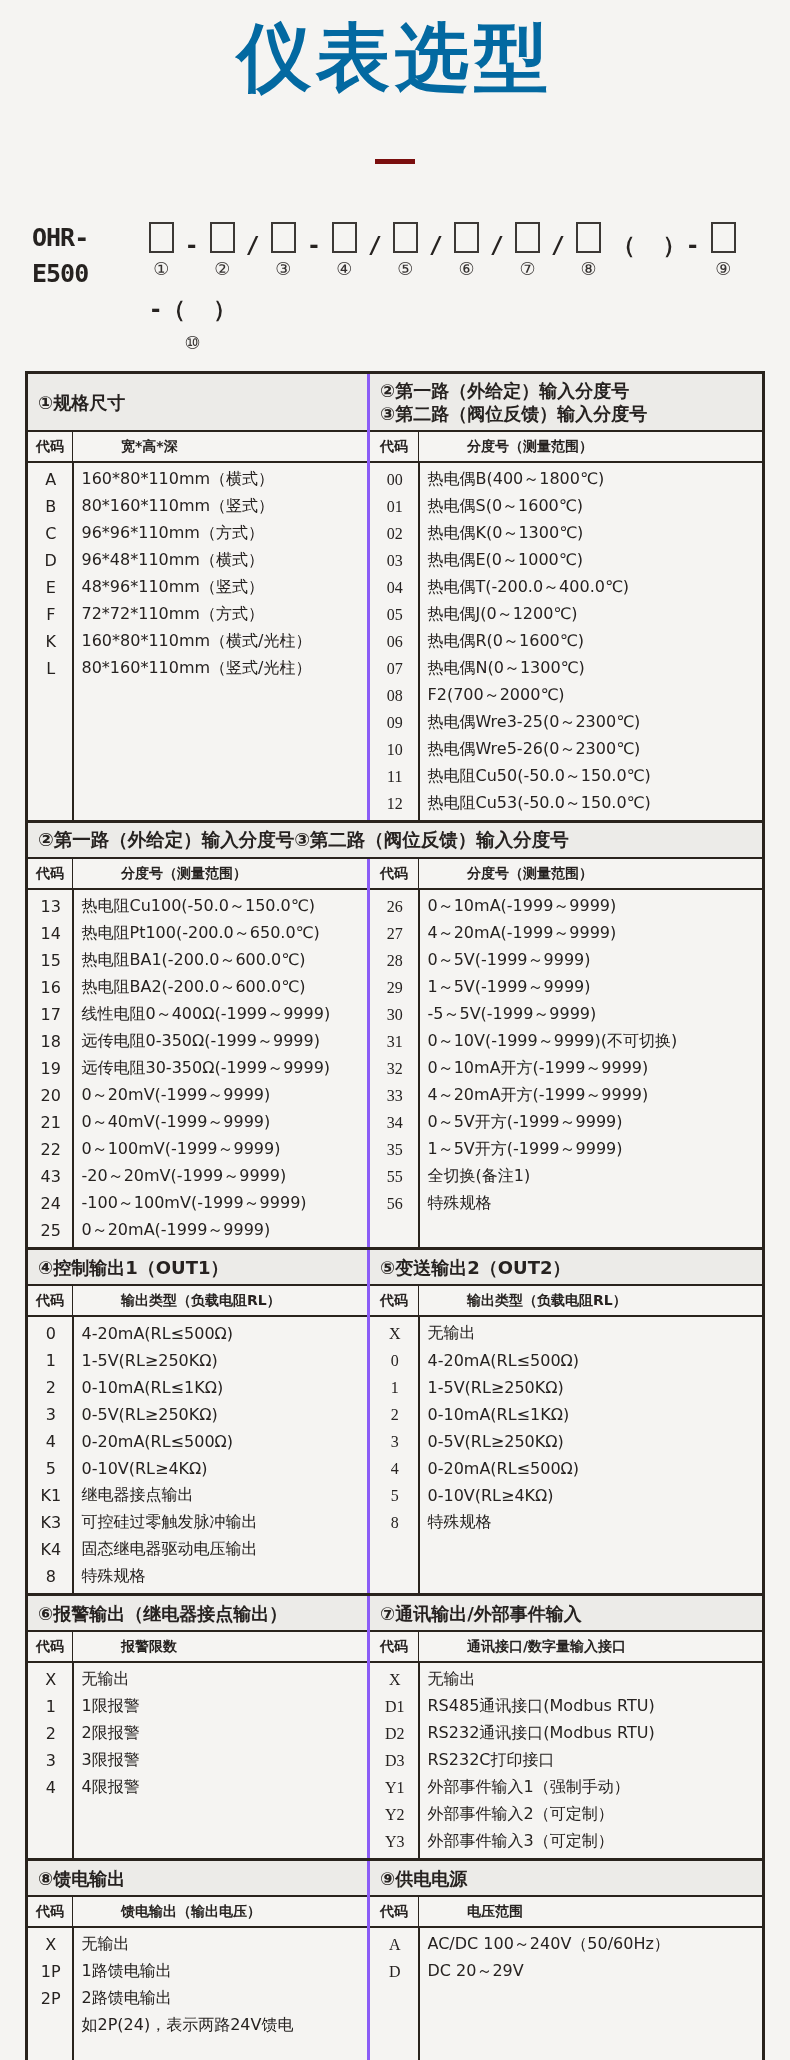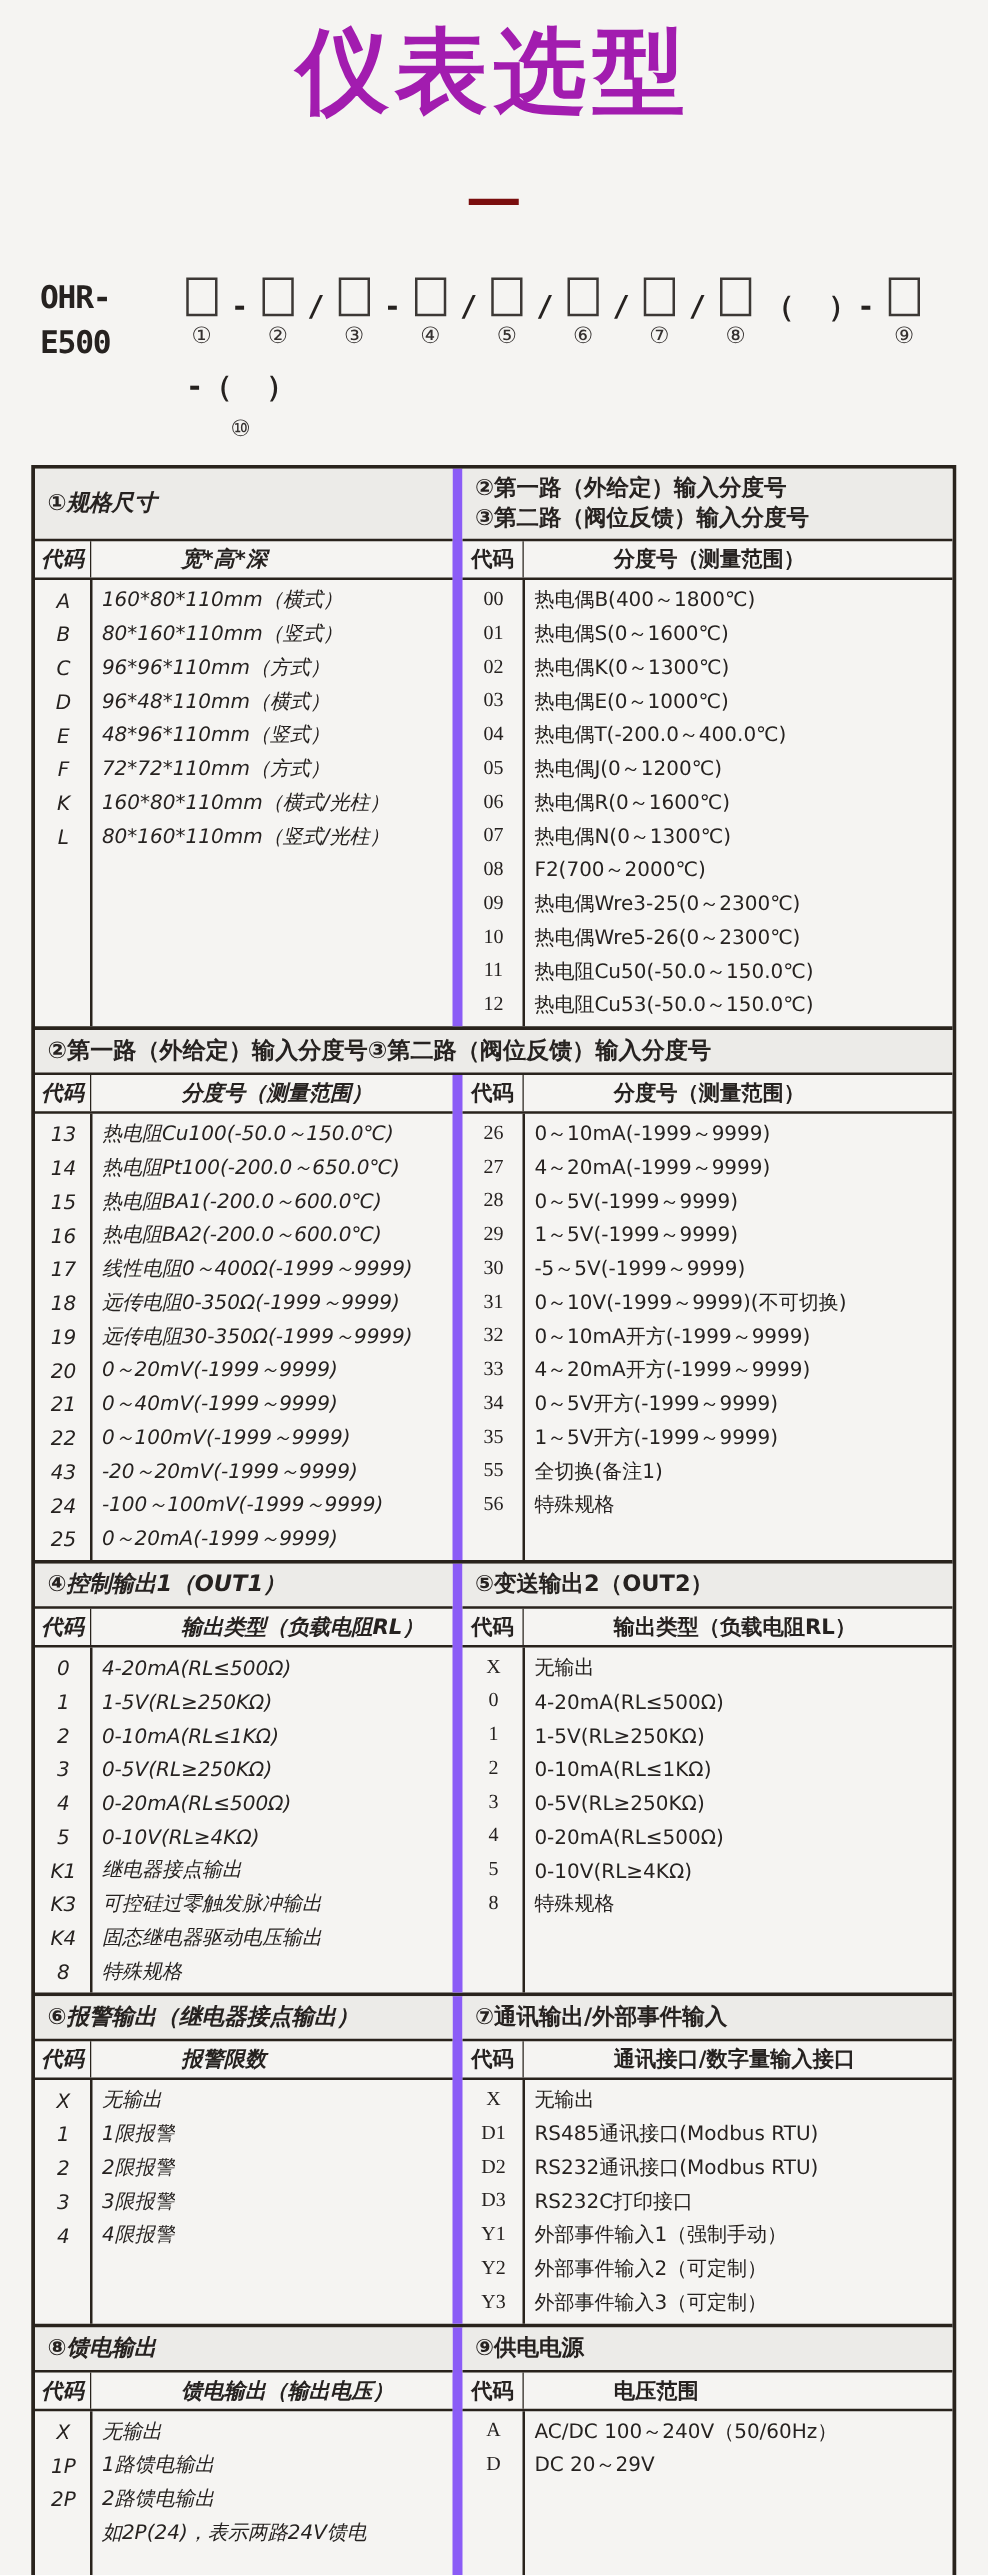--- a/index.html
+++ b/index.html
@@ -6,21 +6,21 @@
   body {
     width:790px; background:#f5f4f2;
     font-family:"DejaVu Sans", sans-serif;
     color:#262220;
   }
   .page { width:790px; height:2060px; overflow:hidden; position:relative; }
 
   
   .title {
     text-align:center; font-size:74px; line-height:1.12; font-weight:900;
-    letter-spacing:5px; padding-top:16px; color:#a21caf;
+    letter-spacing:5px; padding-top:16px; color:#0369a1;
   }
   .dash { width:40px; height:5px; margin:60px auto 0; }
 
   
   .model { display:flex; align-items:flex-start; margin:56px 0 0 32px; }
   .model-prefix {
     font-family:"DejaVu Sans Mono", monospace; font-weight:bold;
     font-size:25px; line-height:36px; letter-spacing:-1px; margin-right:9px;
   }
   .mitem { display:inline-flex; flex-direction:column; align-items:center; margin:0 3px; }
@@ -30,35 +30,35 @@
     white-space:pre;
   }
   .t-box .mval { width:25px; height:31px; border:2px solid #3c3835; box-sizing:border-box; margin-top:2px; }
   .mnum { height:24px; font-size:18px; margin-top:4px; color:#353130; line-height:24px; }
 
   
   .otable { margin:16px 25px 0; border:3px solid #29231d; background:#f5f4f2; }
   .section:not(:first-child) { border-top:3px solid #29231d; }
   .split { display:grid; grid-template-columns:342px 1fr; }
   .half { display:flex; flex-direction:column; min-width:0; }
-  .half-left { border-right:8px solid #8b5cf6;font-style:italic; }
+  .half-left { border-right:3px solid #8b5cf6; }
 
   .band {
     background:#ecebe8; font-weight:bold; font-size:18px;
     padding:0 10px; border-bottom:2.5px solid #29231d;
     white-space:pre-line; line-height:1.3;
     display:flex; align-items:center; box-sizing:border-box;
   }
   .s1 .band { height:58px; }
   .band-single { height:36px; }
   .band-full { height:36px; font-size:18.5px; }
 
   .colhdr {
-    display:flex; font-weight:bold; font-size:17px;
-    border-bottom:2px solid #29231d; height:29px; align-items:stretch;gap:24px;
+    display:flex; font-weight:bold; font-size:14px;
+    border-bottom:2px solid #29231d; height:29px; align-items:stretch;
   }
   .colhdr .code-col {
     width:44px; flex:none; display:flex; align-items:center; justify-content:center;
     border-right:1.5px solid #29231d; box-sizing:content-box;
   }
   .half-right .colhdr .code-col { width:48px; }
   .colhdr .desc-col { flex:1; display:flex; align-items:center; padding-left:8px; min-width:0;margin-left:40px; }
 
   .rows { flex:1; position:relative; padding:3px 0 3px; }
   .rows::before {

